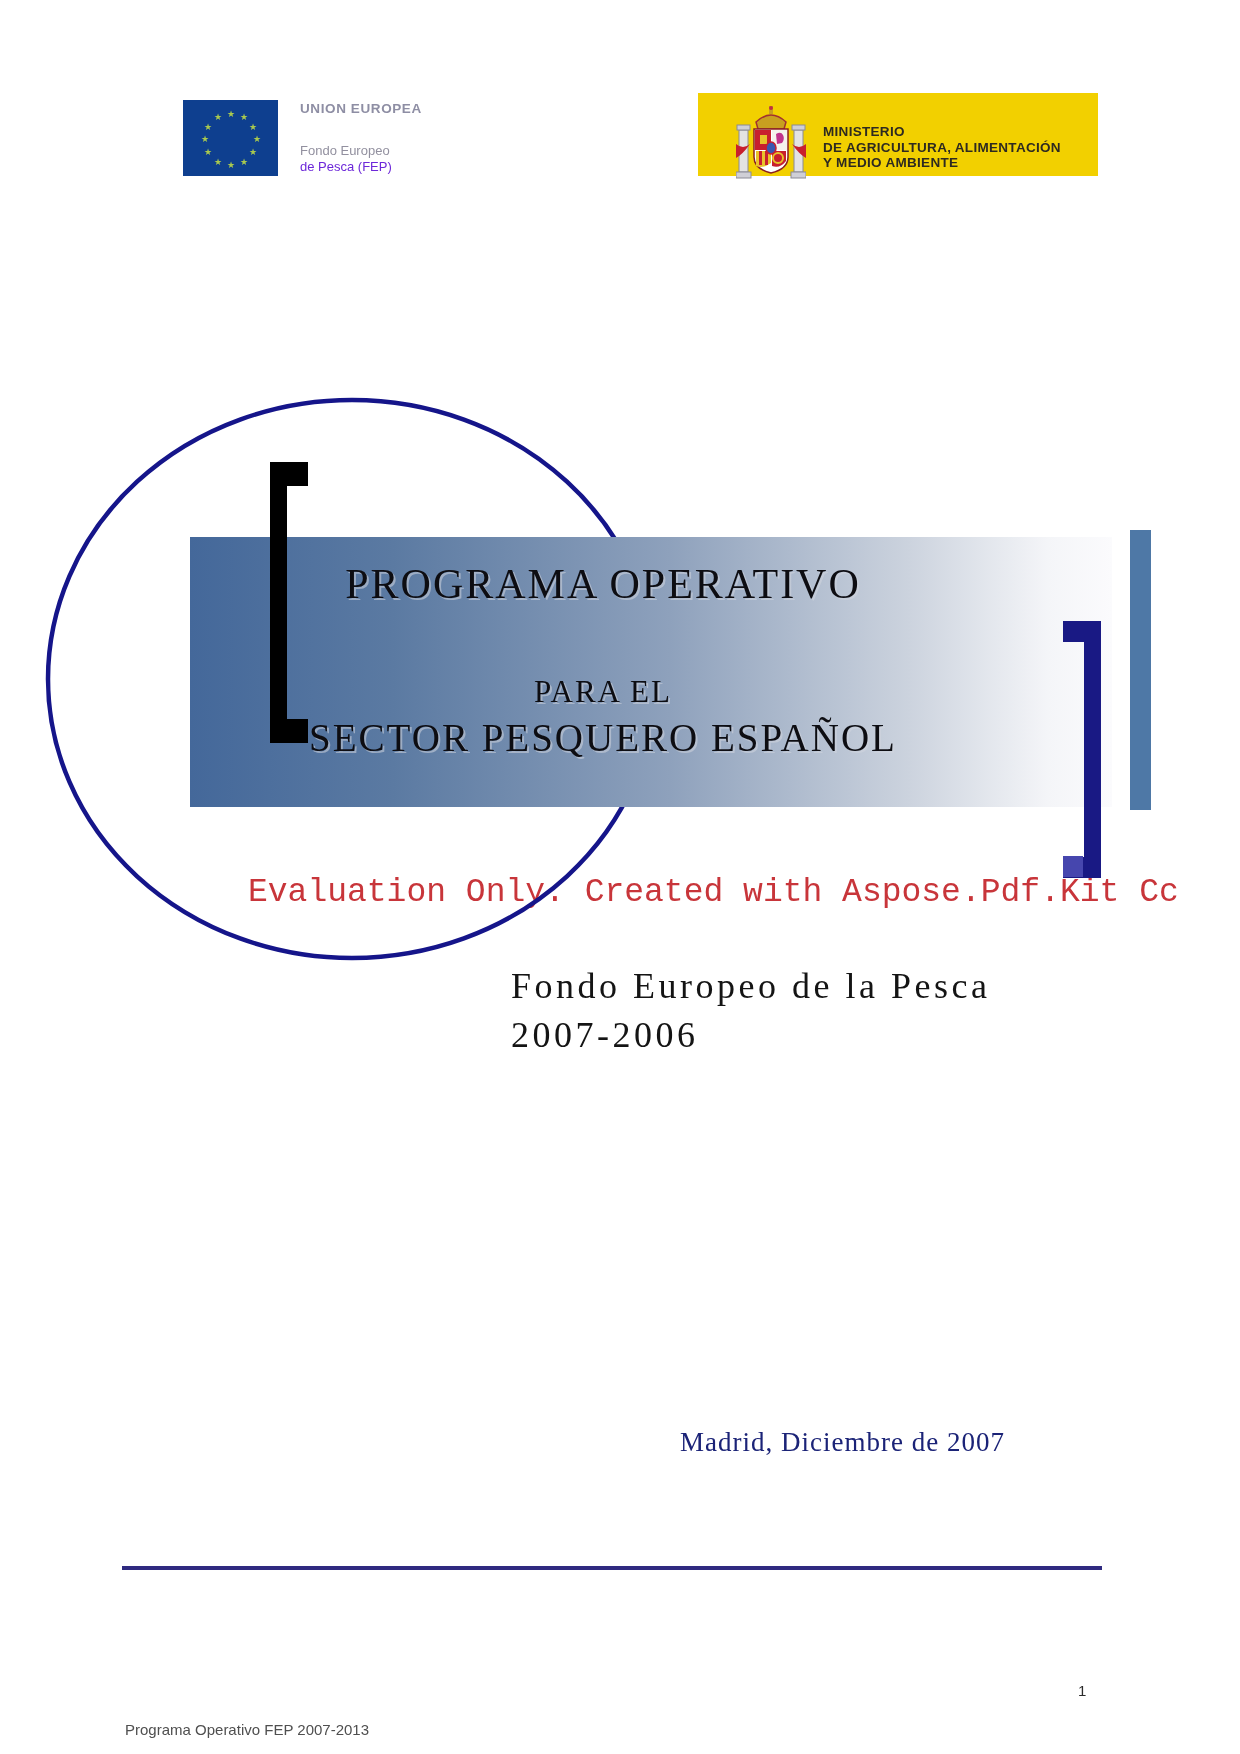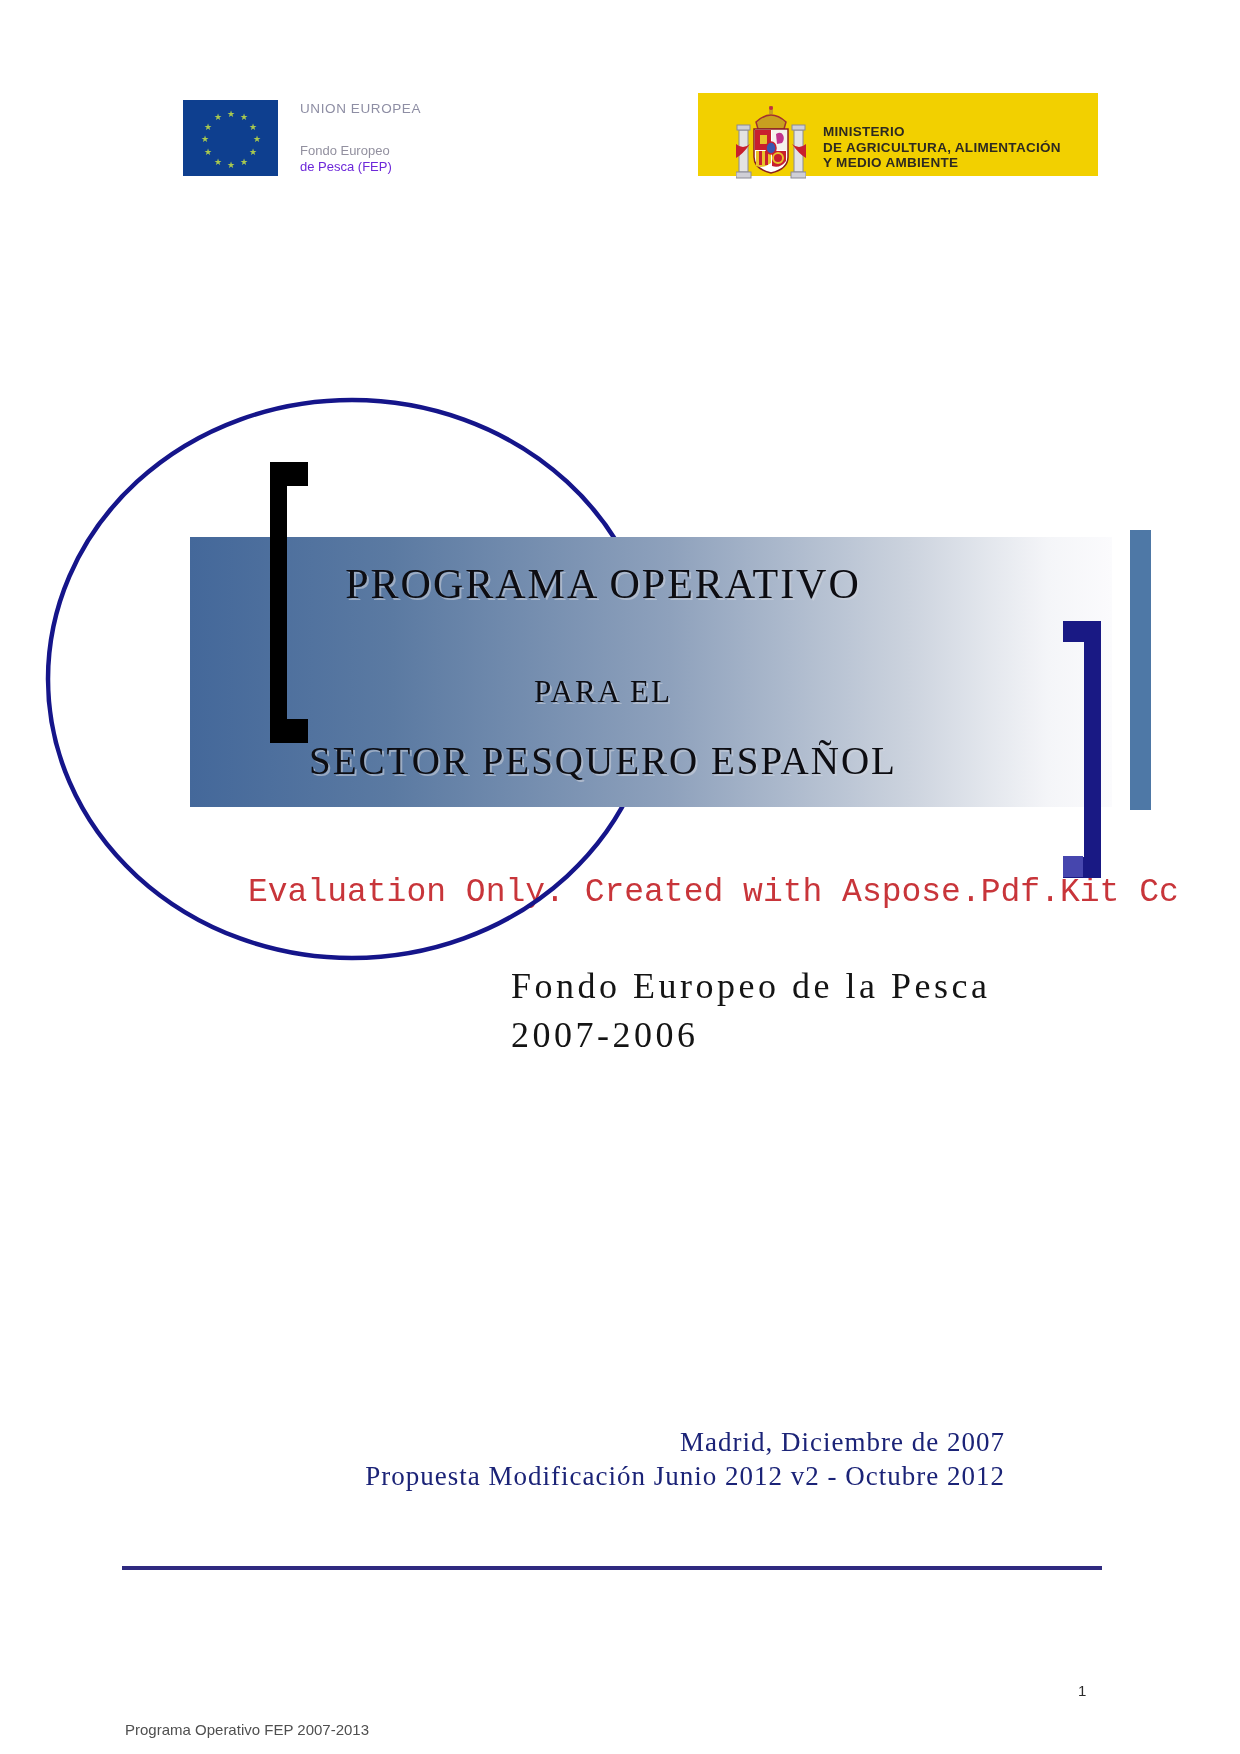--- a/index.html
+++ b/index.html
@@ -5,40 +5,40 @@
   html,body{margin:0;padding:0;background:#e8e8e8;}
   .page{
     position:relative;width:1240px;height:1754px;margin:0 auto;
     background:#ffffff;overflow:hidden;
     font-family:"Liberation Sans", sans-serif;color:#222;
   }
   
   .eu-flag{position:absolute;left:183px;top:100px;width:95px;height:76px;background:#0e3f8f;}
   .eu-star{position:absolute;width:12px;height:12px;font-size:9px;line-height:12px;
     text-align:center;color:#a9c94f;}
-  .eu-text-top{position:absolute;left:300px;top:101px;font-size:13.5px;font-weight:normal;
+  .eu-text-top{position:absolute;left:300px;top:101px;font-size:13.5px;font-weight:bold;
     color:#8e8ea4;letter-spacing:.6px;}
   .eu-text-1{position:absolute;left:300px;top:143px;font-size:13px;color:#92909f;}
   .eu-text-2{position:absolute;left:300px;top:159px;font-size:13px;color:#6d28d9;}
   .ministry-box{position:absolute;left:698px;top:93px;width:400px;height:83px;background:#f2d000;}
   .crest{position:absolute;left:38px;top:13px;}
   .ministry-text{position:absolute;left:125px;top:31px;font-size:13.5px;font-weight:bold;
     color:#2e2a20;line-height:15.5px;letter-spacing:.3px;}
   
   .circle-svg{position:absolute;left:0;top:0;z-index:2;pointer-events:none;}
   .gradient-box{
     position:absolute;left:190px;top:537px;width:922px;height:270px;z-index:3;
     background:linear-gradient(90deg,#44689a 0%,#5b7aa2 22%,#8ea1bc 52%,#ccd3de 78%,#f4f5f8 93%,#fbfbfd 100%);
   }
   .t-line{position:absolute;left:0;width:100%;text-align:center;padding-right:96px;box-sizing:border-box;
     font-family:"Liberation Serif","DejaVu Serif",serif;color:#0d0d12;white-space:nowrap;
     text-shadow:2px 2px 0 rgba(210,214,222,.55);}
   .t1{top:23px;font-size:42px;letter-spacing:2px;}
   .t2{top:137px;font-size:31px;letter-spacing:2px;}
-  .t3{top:201px;font-size:39px;letter-spacing:2px;text-align:center;}
+  .t3{top:178px;font-size:39px;letter-spacing:2px;text-align:center;}
   .bracket-left{position:absolute;left:270px;top:462px;z-index:4;}
   .bracket-right{position:absolute;left:1063px;top:621px;z-index:4;}
   .bracket-foot{position:absolute;left:1063px;top:856px;width:20px;height:21px;background:#4646ae;z-index:5;}
   .steel-bar{position:absolute;left:1130px;top:530px;width:21px;height:280px;background:#4e78a6;z-index:4;}
   
   .watermark{position:absolute;left:248px;top:874px;z-index:1;
     font-family:"Liberation Mono","DejaVu Sans Mono",monospace;
     font-size:33px;color:#c8353a;white-space:nowrap;}
   .subtitle{position:absolute;left:511px;top:962px;
     font-family:"Liberation Serif","DejaVu Serif",serif;font-size:36px;color:#141414;
@@ -130,21 +130,20 @@
   <div class="bracket-foot"></div>
   <div class="steel-bar"></div>
 
   <div class="subtitle">
     <div>Fondo Europeo de la Pesca</div>
     <div>2007-2006</div>
   </div>
 
   <div class="date-block">
     <div>Madrid, Diciembre de 2007</div>
-    <div>Propuesta Modificación Junio 2012 v2 - Octubre 2012</div>
   </div>
 
   <div class="rule"></div>
   <div class="footer">
     <div>Programa Operativo FEP 2007-2013</div>
     
   </div>
   <div class="page-number">1</div>
 
 </div>

